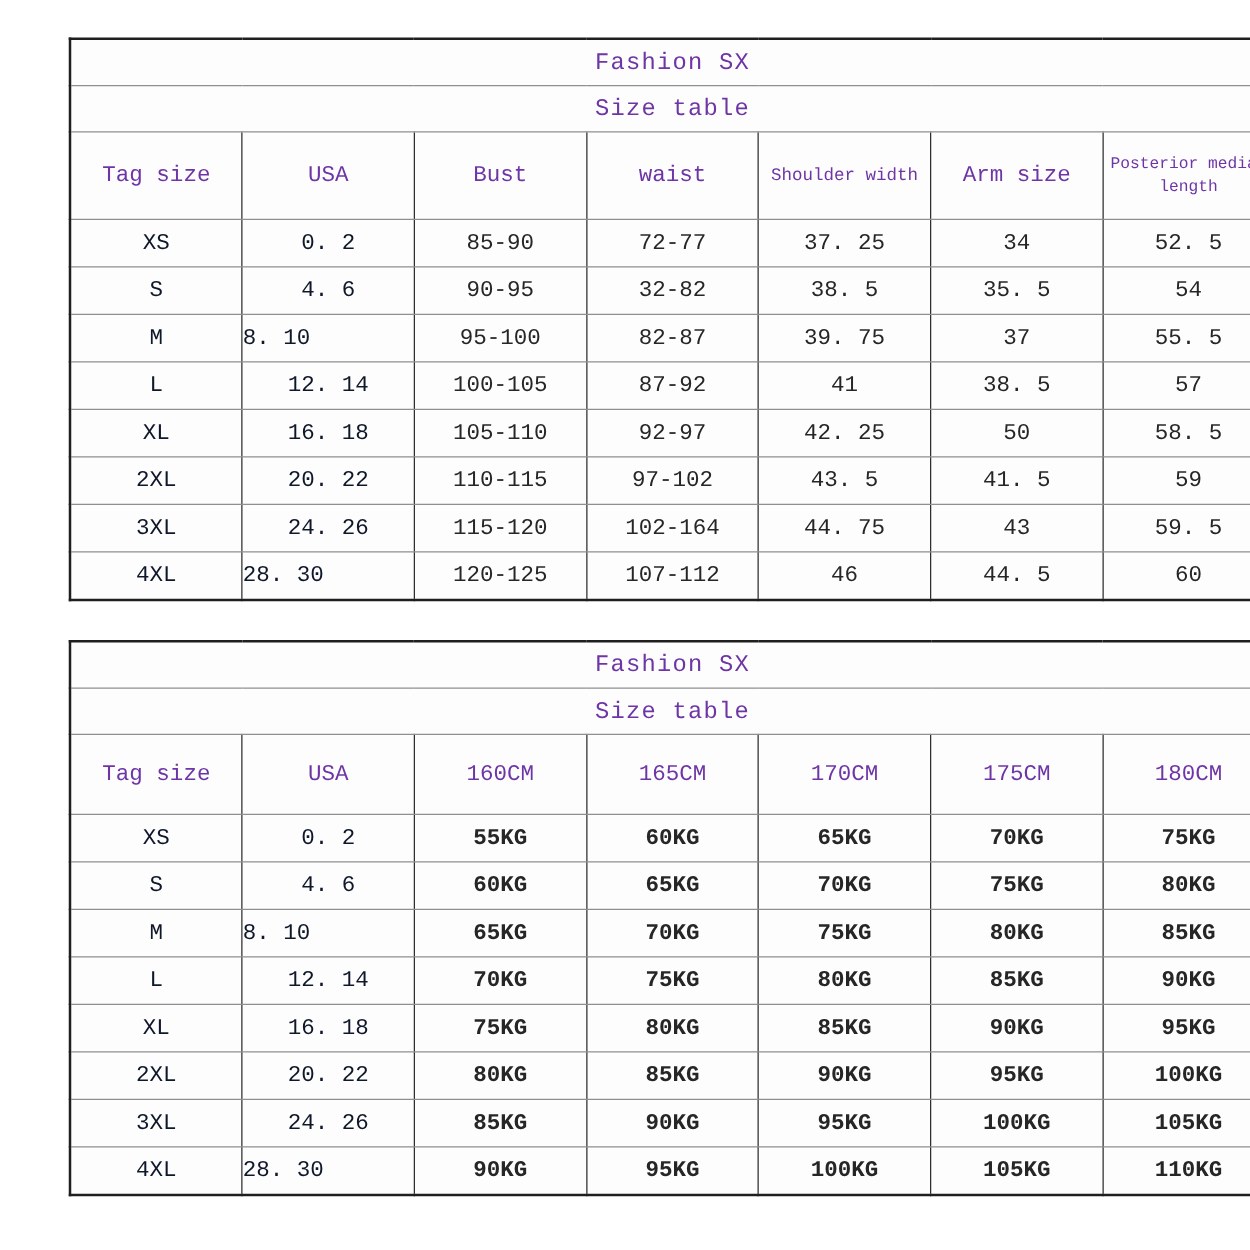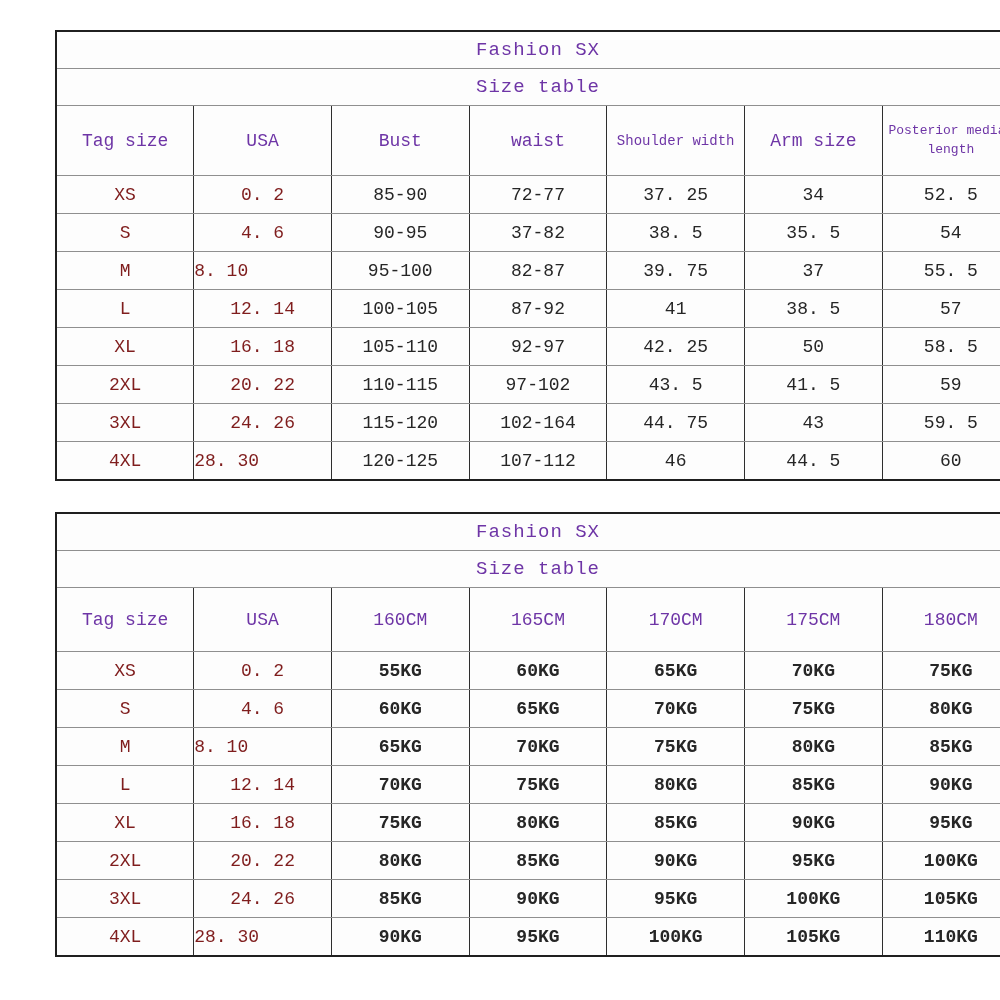--- a/index.html
+++ b/index.html
@@ -49,21 +49,21 @@
     font-weight: 500;
     font-size: 18px;
   }
   table[data-table="0"] th { height: 69px; }
   table[data-table="1"] th { height: 63px; }
   
   table[data-table="0"] th:nth-child(5) { font-size: 14px; text-align: center; }
   table[data-table="0"] th:nth-child(7) { font-size: 13px; line-height: 1.45; }
 
   tbody td { height: 37px; font-size: 18px; color: #262626; }
-  td.tag-cell, td.usa-cell { color: #7f1d1d; }
+  td.tag-cell, td.usa-cell { color: #0f172a; }
   td.align-right { text-align: left; padding-right: 20px; }
   table[data-table="1"] td.value-cell { font-weight: bold; }
 </style>
 </head>
 <body>
 
 <div class="sheet">
 
   <table class="size-table" data-table="0">
     <thead>
@@ -90,21 +90,21 @@
           <td class="value-cell">85-90</td>
           <td class="value-cell">72-77</td>
           <td class="value-cell">37. 25</td>
           <td class="value-cell">34</td>
           <td class="value-cell">52. 5</td>
         </tr>
         <tr>
           <td class="tag-cell">S</td>
           <td class="usa-cell">4. 6</td>
           <td class="value-cell">90-95</td>
-          <td class="value-cell">37-82</td>
+          <td class="value-cell">32-82</td>
           <td class="value-cell">38. 5</td>
           <td class="value-cell">35. 5</td>
           <td class="value-cell">54</td>
         </tr>
         <tr>
           <td class="tag-cell">M</td>
           <td class="usa-cell align-right">8. 10</td>
           <td class="value-cell">95-100</td>
           <td class="value-cell">82-87</td>
           <td class="value-cell">39. 75</td>

